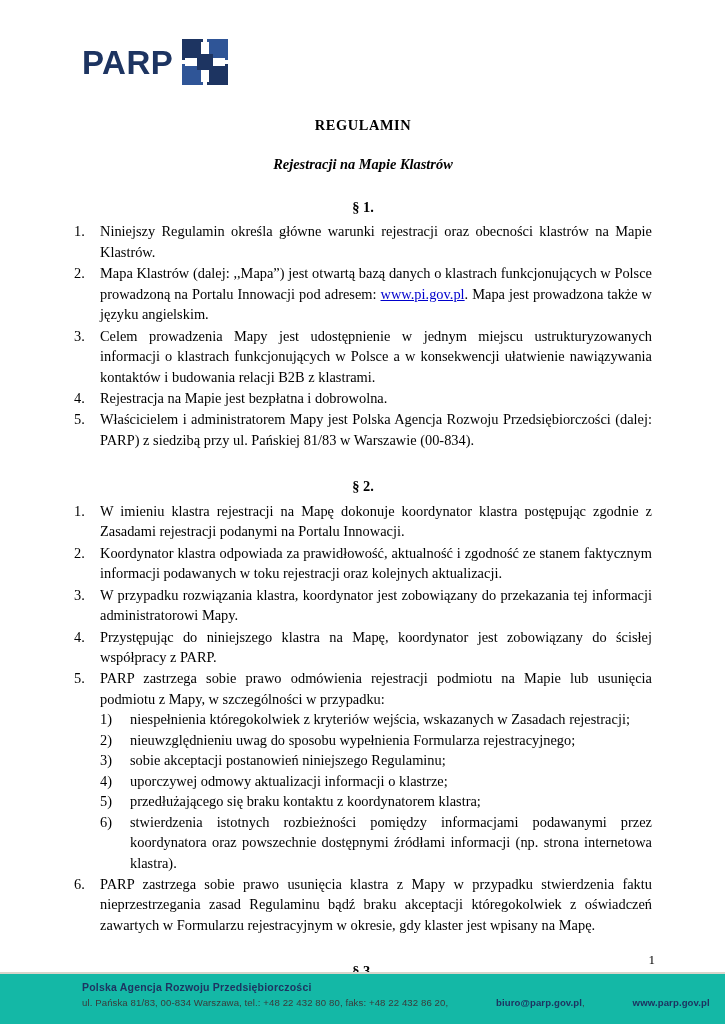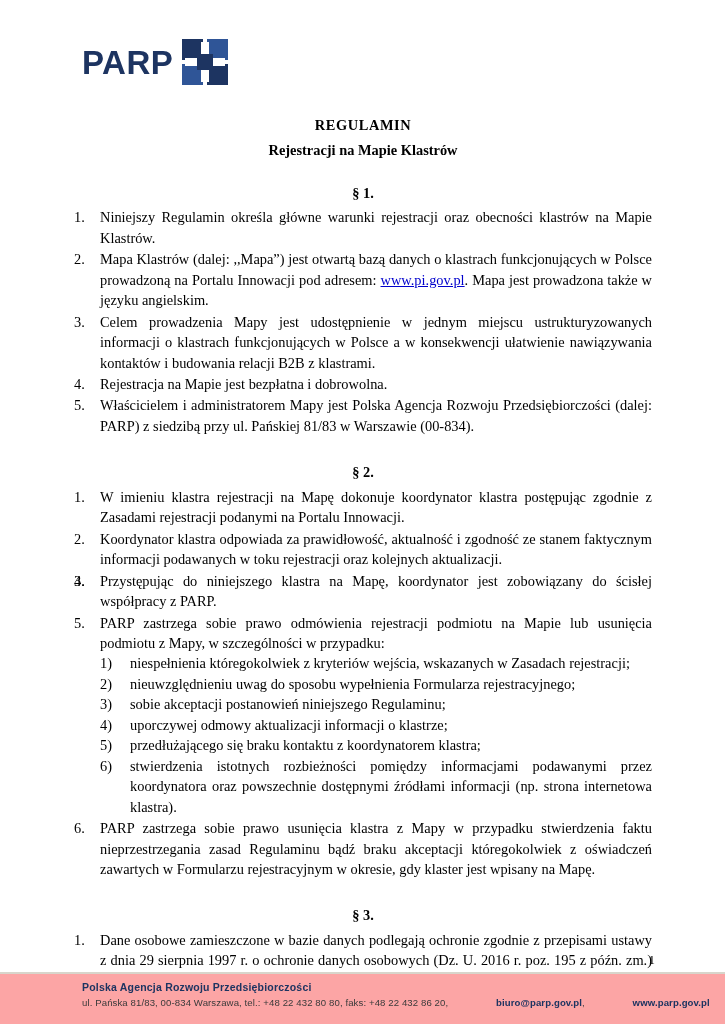--- a/index.html
+++ b/index.html
@@ -81,21 +81,21 @@
     width: 578px;
     font-size: 14.4px;
     line-height: 1.42;
   }
   .title-block {
     text-align: center;
     font-weight: bold;
     margin-top: 0;
   }
   .title-block .t1 { letter-spacing: 0.6px; margin-top: 35px; }
-  .title-block .t2 { margin-top: 5px; }
+  .title-block .t2 { margin-top: 19px; font-style: italic; }
 
   .section-head {
     text-align: center;
     font-weight: bold;
     margin-top: 22px;
     margin-bottom: 4px;
   }
   .section-head.s2 { margin-top: 26px; }
   .section-head.s3 { margin-top: 26px; }
 
@@ -148,21 +148,21 @@
     font-size: 13px;
   }
 
   
   .footer {
     position: absolute;
     left: 0;
     top: 972px;
     width: 725px;
     height: 52px;
-    background: #fca5a5;
+    background: #14b8a6;
   }
   .footer .bar {
     position: absolute;
     left: 0; top: 0;
     width: 725px;
     height: 2px;
     background: #d8d5cb;
   }
   .footer .f-org {
     position: absolute;
@@ -239,20 +239,21 @@
       <li>
         <span class="marker">1.</span>
         <span>W imieniu klastra rejestracji na Mapę dokonuje koordynator klastra postępując zgodnie z Zasadami rejestracji podanymi na Portalu Innowacji.</span>
       </li>
       <li>
         <span class="marker">2.</span>
         <span>Koordynator klastra odpowiada za prawidłowość, aktualność i zgodność ze stanem faktycznym informacji podawanych w toku rejestracji oraz kolejnych aktualizacji.</span>
       </li>
       <li>
         <span class="marker">3.</span>
+        <span>W przypadku rozwiązania klastra, koordynator jest zobowiązany do przekazania tej informacji administratorowi Mapy.</span>
       </li>
       <li>
         <span class="marker">4.</span>
         <span>Przystępując do niniejszego klastra na Mapę, koordynator jest zobowiązany do ścisłej współpracy z PARP.</span>
       </li>
       <li>
         <span class="marker">5.</span>
         <span>PARP zastrzega sobie prawo odmówienia rejestracji podmiotu na Mapie lub usunięcia podmiotu z Mapy, w szczególności w przypadku:</span>
         <ol class="lvl2">
           <li>

